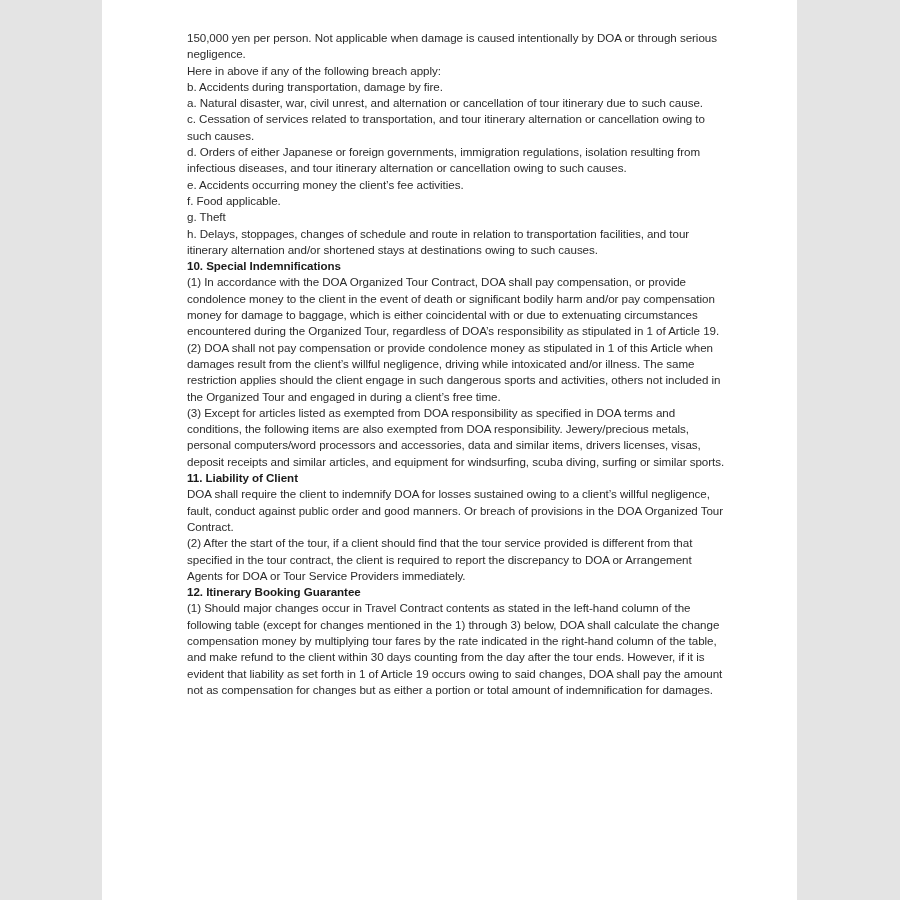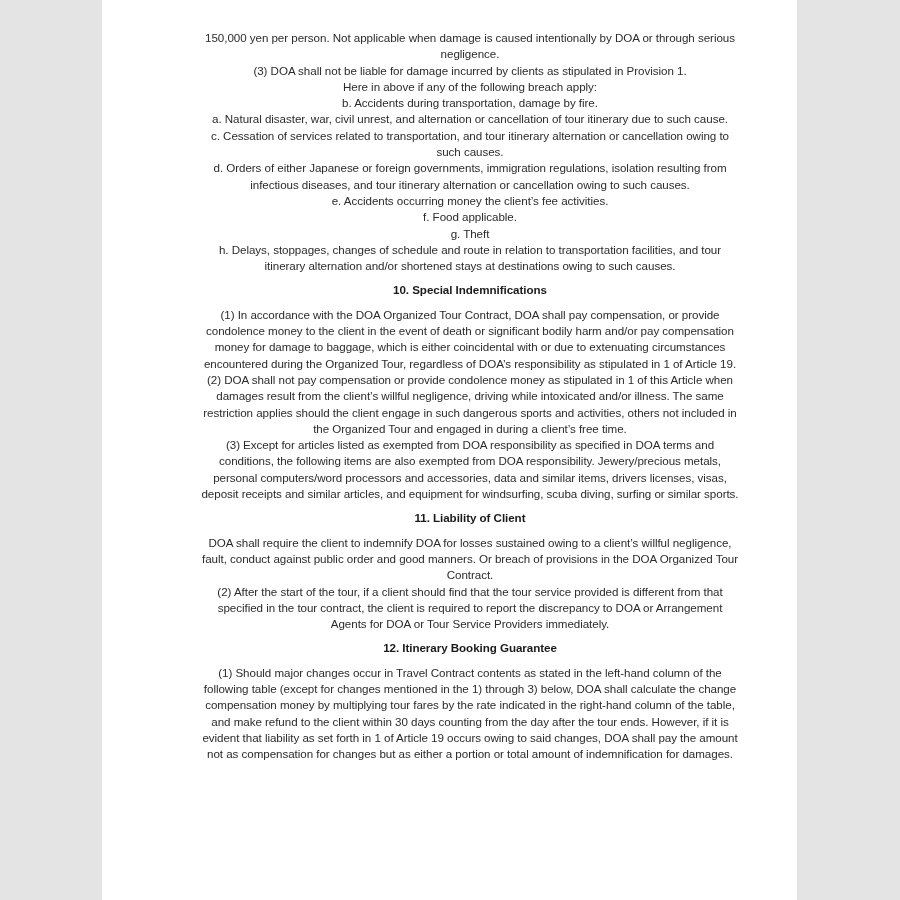--- a/index.html
+++ b/index.html
@@ -13,48 +13,46 @@
   .page {
     position: absolute;
     left: 102px;
     top: 0;
     width: 695px;
     height: 900px;
     background: #ffffff;
   }
   .content {
     position: absolute;
-    left: 98px;
+    left: 85px;
     top: 30px;
     width: 540px;
     font-family: "Liberation Sans", sans-serif;
     font-size: 11.6px;
     line-height: 16.3px;
     color: #2b2b2b;
     letter-spacing: -0.05px;
-    text-align: center;
   }
   .content p {
     margin: 0;
   }
   .content h2 {
-    margin: 8px;
+    margin: 0;
     font-size: 11.6px;
     line-height: 16.3px;
     font-weight: bold;
     color: #1a1a1a;
   }
 </style>
 </head>
 <body>
 
 <div class="page">
   <div class="content">
     <p>150,000 yen per person. Not applicable when damage is caused intentionally by DOA or through serious negligence.</p>
-    <p>(3) DOA shall not be liable for damage incurred by clients as stipulated in Provision 1.</p>
     <p>Here in above if any of the following breach apply:</p>
     <p>b. Accidents during transportation, damage by fire.</p>
     <p>a. Natural disaster, war, civil unrest, and alternation or cancellation of tour itinerary due to such cause.</p>
     <p>c. Cessation of services related to transportation, and tour itinerary alternation or cancellation owing to such causes.</p>
     <p>d. Orders of either Japanese or foreign governments, immigration regulations, isolation resulting from infectious diseases, and tour itinerary alternation or cancellation owing to such causes.</p>
     <p>e. Accidents occurring money the client’s fee activities.</p>
     <p>f. Food applicable.</p>
     <p>g. Theft</p>
     <p>h. Delays, stoppages, changes of schedule and route in relation to transportation facilities, and tour itinerary alternation and/or shortened stays at destinations owing to such causes.</p>
     <h2>10. Special Indemnifications</h2>

